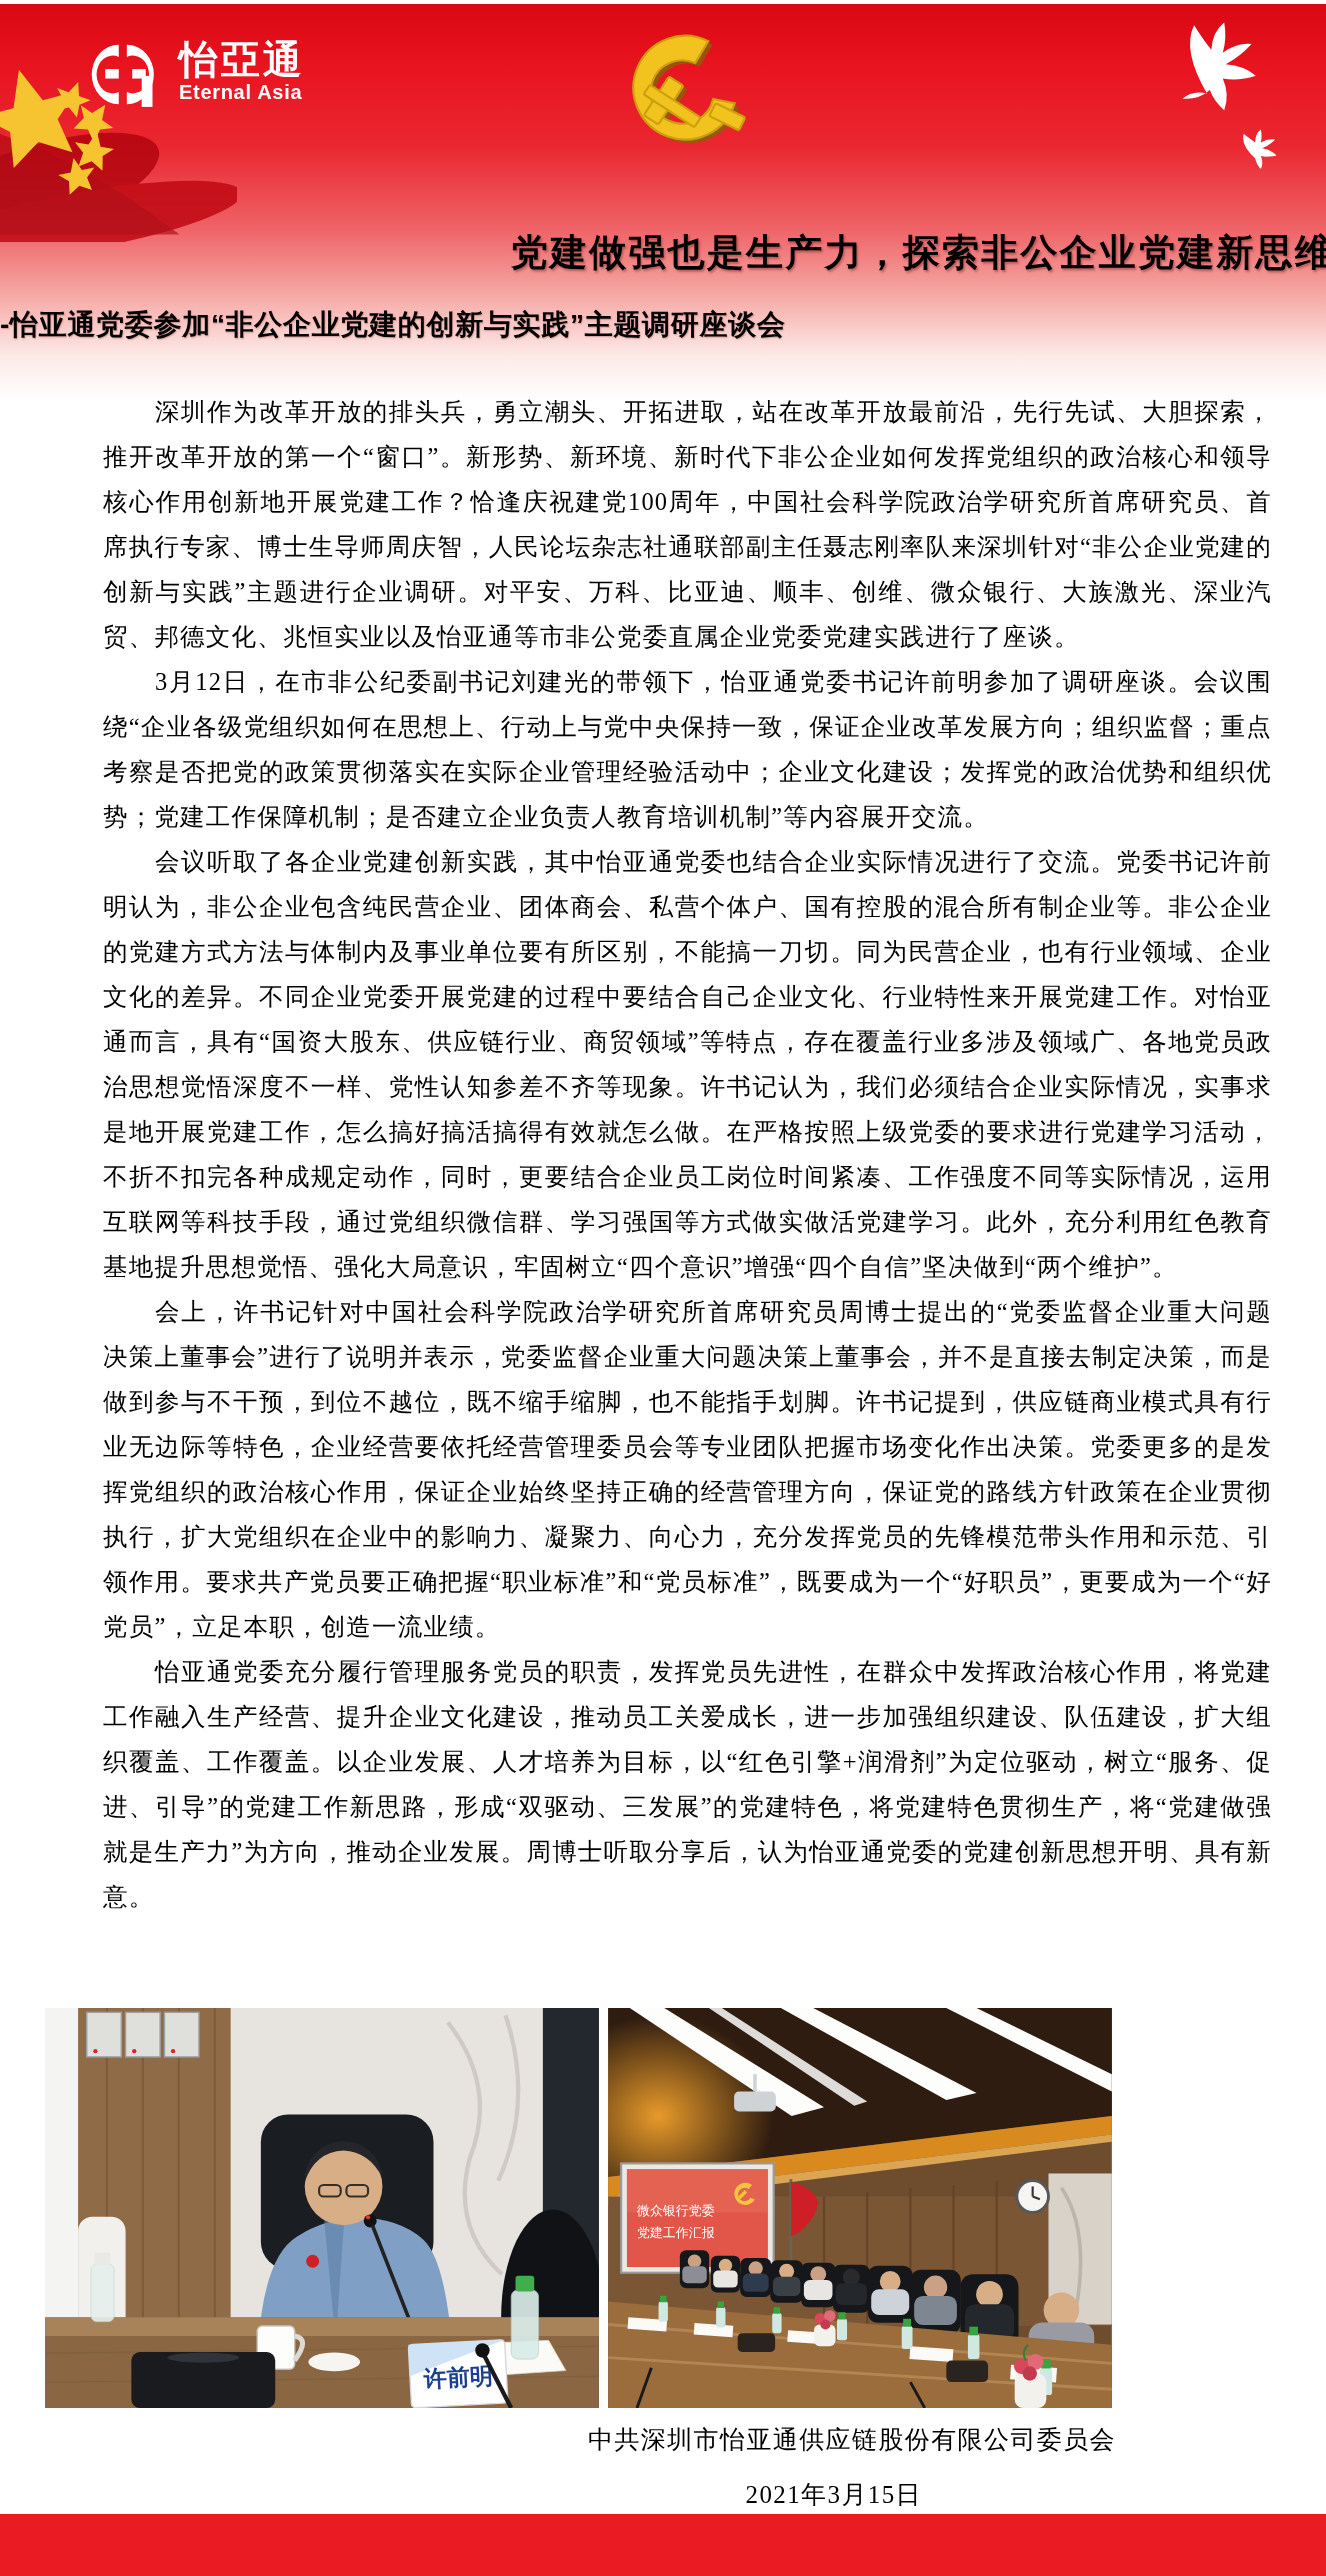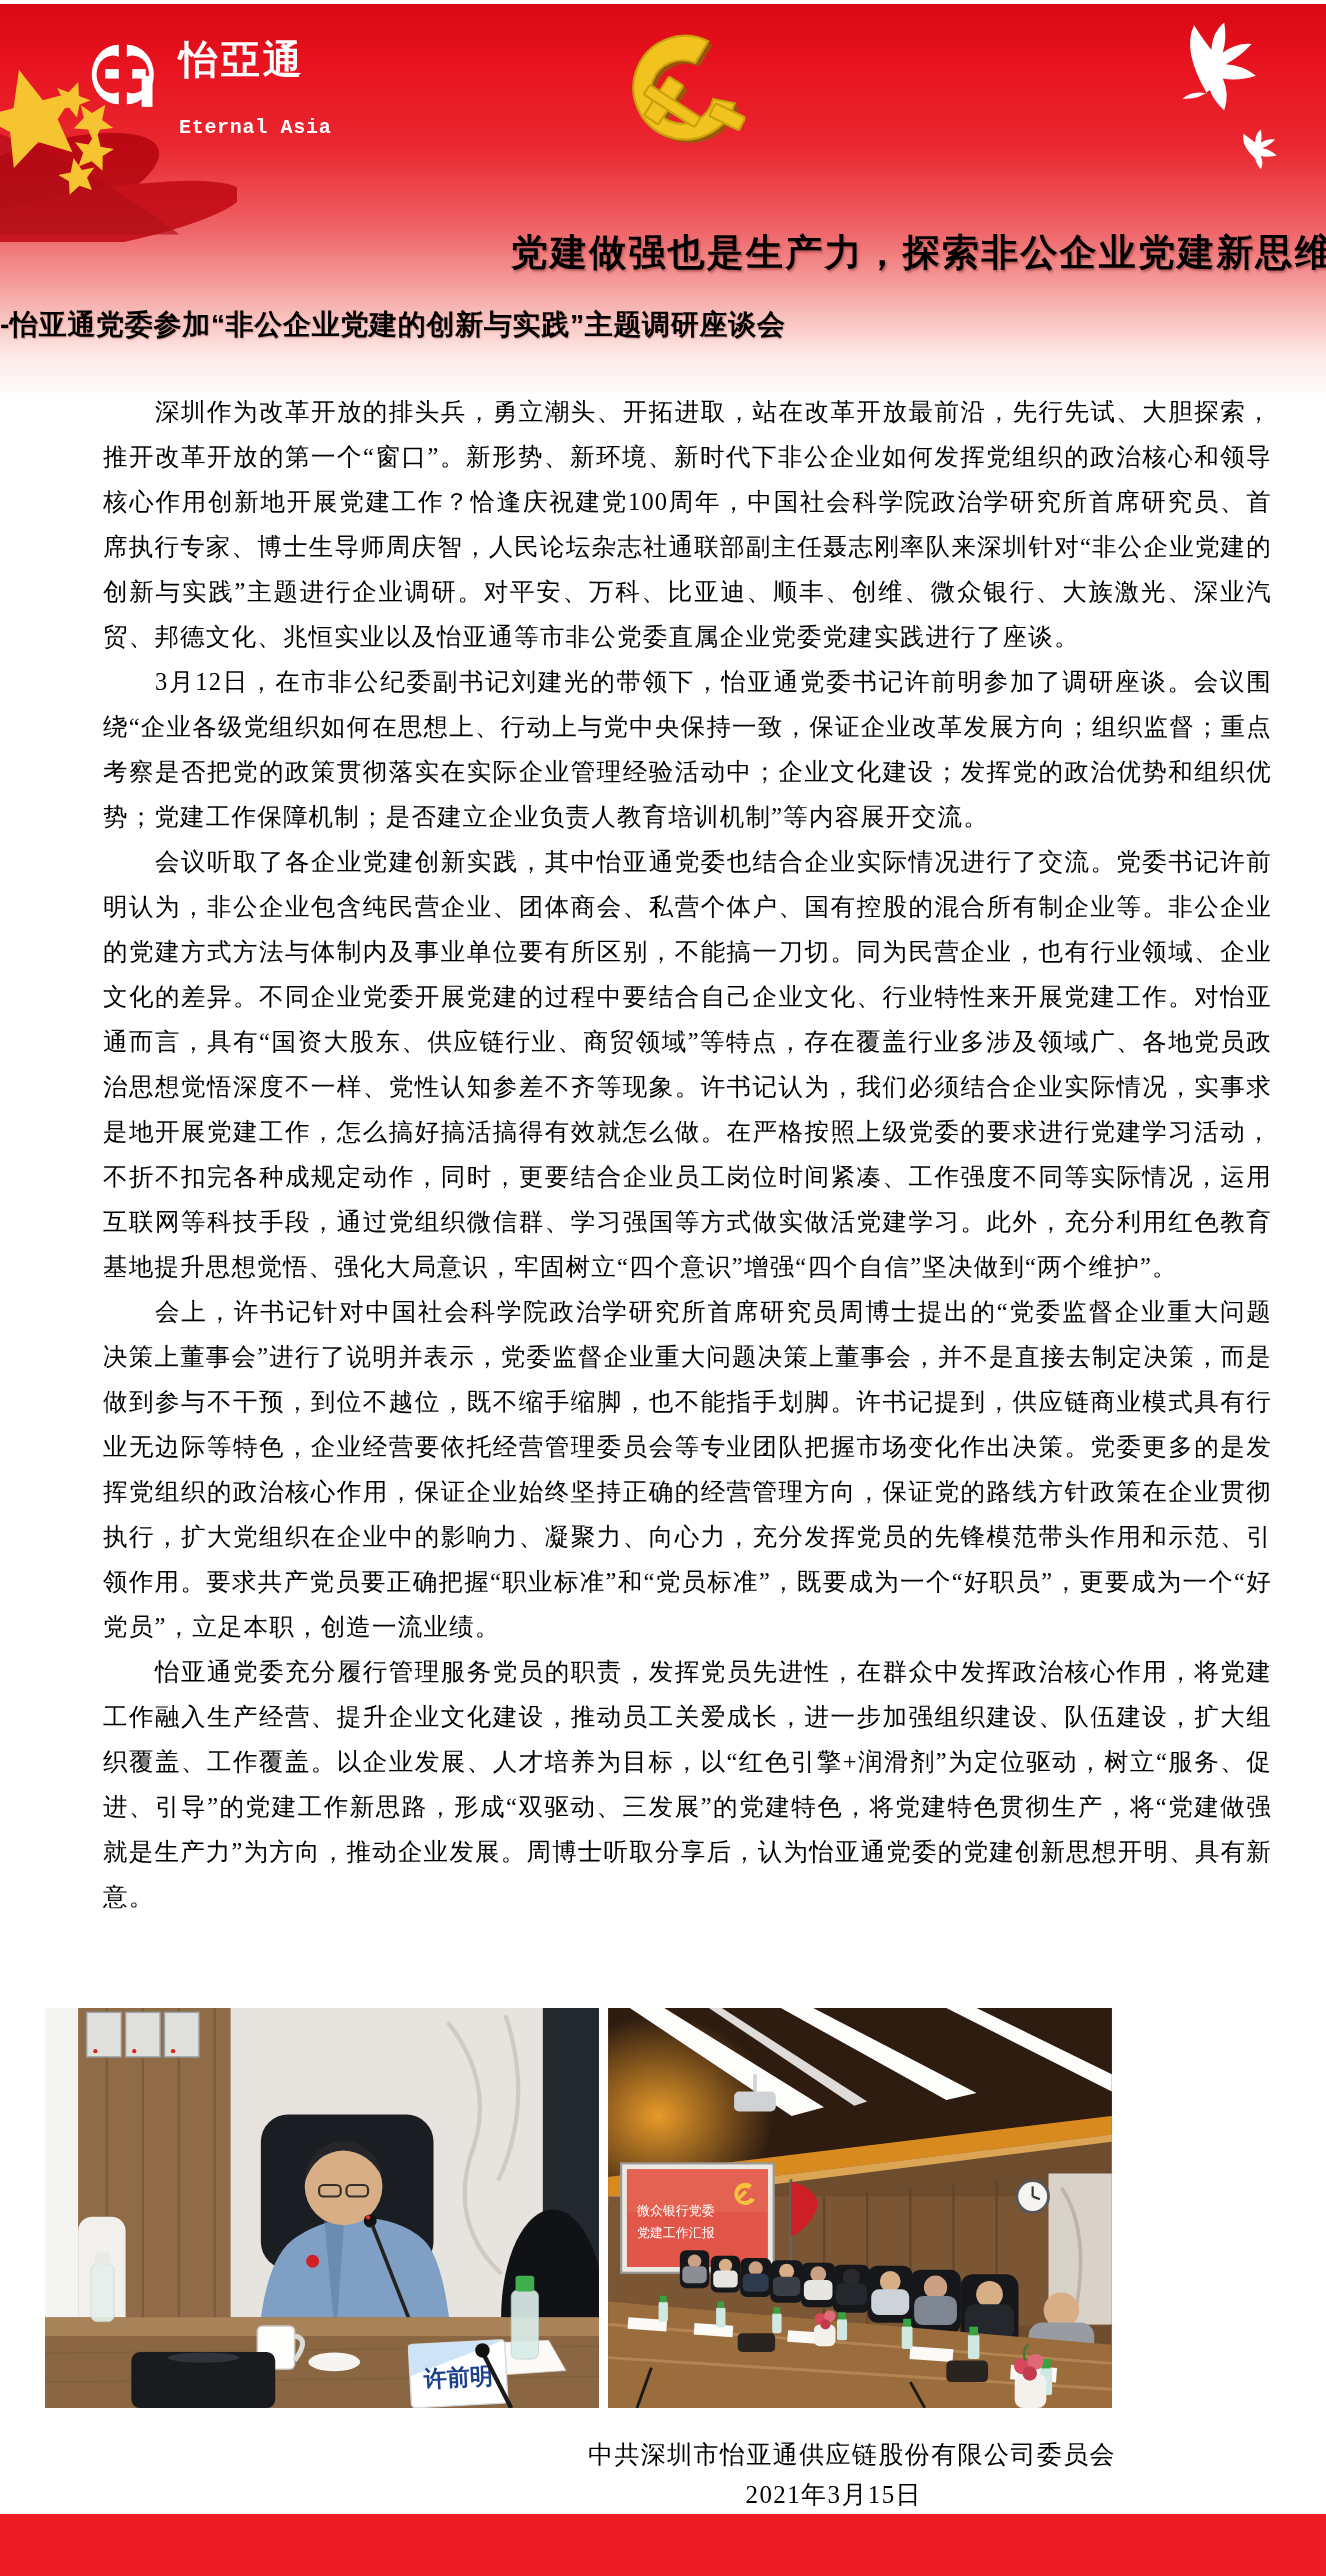--- a/index.html
+++ b/index.html
@@ -6,41 +6,41 @@
   .page{position:relative;width:1326px;height:2576px;background:#ffffff;overflow:hidden;
         font-family:"Liberation Serif","DejaVu Serif",serif;color:#000;padding-left:8px;}
   
   .hero{position:absolute;top:4.3px;left:0;right:0;height:396px;
         background:linear-gradient(180deg,#d90812 0%,#e81420 16%,#ea2730 36%,#ef6468 57%,#f6aba7 74%,#fdeae8 89%,#ffffff 100%);}
   .flag-deco{position:absolute;left:0;top:21.6px;width:237px;height:216px;}
   .logo{position:absolute;left:85px;top:36px;display:flex;align-items:flex-start;gap:13px;}
   .logo-mark{width:81px;height:69px;}
   .logo-cn{font-family:"Liberation Sans","DejaVu Sans",sans-serif;font-weight:bold;color:#fff;
            font-size:39px;line-height:40px;letter-spacing:2.9px;}
-  .logo-en{font-family:Liberation Mono, monospace;font-weight:bold;color:#fff;
-           font-size:20px;line-height:24.5px;letter-spacing:0.7px;margin-top:36px;}
+  .logo-en{font-family:Liberation Sans, sans-serif;font-weight:bold;color:#fff;
+           font-size:20px;line-height:24.5px;letter-spacing:0.7px;}
   .emblem{position:absolute;left:608px;top:21.6px;width:151px;height:144px;}
   .doves{position:absolute;right:32px;top:7.2px;width:180px;height:176px;}
   .title{position:absolute;top:199px;left:0;right:0;text-align:right;
          font-family:"Liberation Sans","DejaVu Sans",sans-serif;font-weight:bold;
          font-size:37px;letter-spacing:2.2px;color:#000;
          text-shadow:1.4px 2.2px 2.2px rgba(110,30,30,.45);margin-top:25px;}
   .subtitle{position:absolute;top:302px;left:0;right:0;
             font-family:"Liberation Sans","DejaVu Sans",sans-serif;font-weight:bold;
             font-size:28px;letter-spacing:0.7px;color:#000;
             text-shadow:0.7px 1.4px 1.4px rgba(120,40,40,.35);}
   
   .content{position:absolute;top:389px;left:63px;right:62px;margin-left:40px;}
   .content p{margin:0;font-size:24.5px;line-height:45px;letter-spacing:1.2px;
              text-align:justify;text-indent:52px;color:#000;}
   
   .photos{position:absolute;top:2008px;left:45px;display:flex;gap:9.4px;}
   .photo{display:block;background:#ddd;}
   
-  .sig-org{position:absolute;top:2423px;right:218px;font-size:25px;letter-spacing:1.4px;margin-top:15px;}
+  .sig-org{position:absolute;top:2423px;right:218px;font-size:25px;letter-spacing:1.4px;}
   .sig-date{position:absolute;top:2478px;right:412px;font-size:25px;letter-spacing:1.4px;}
   
   .footer{position:absolute;top:2514px;left:0;right:0;bottom:0;background:#ea1b23;}
 </style>
 </head>
 <body>
 
 <div class="page">
 
   <div class="hero">

